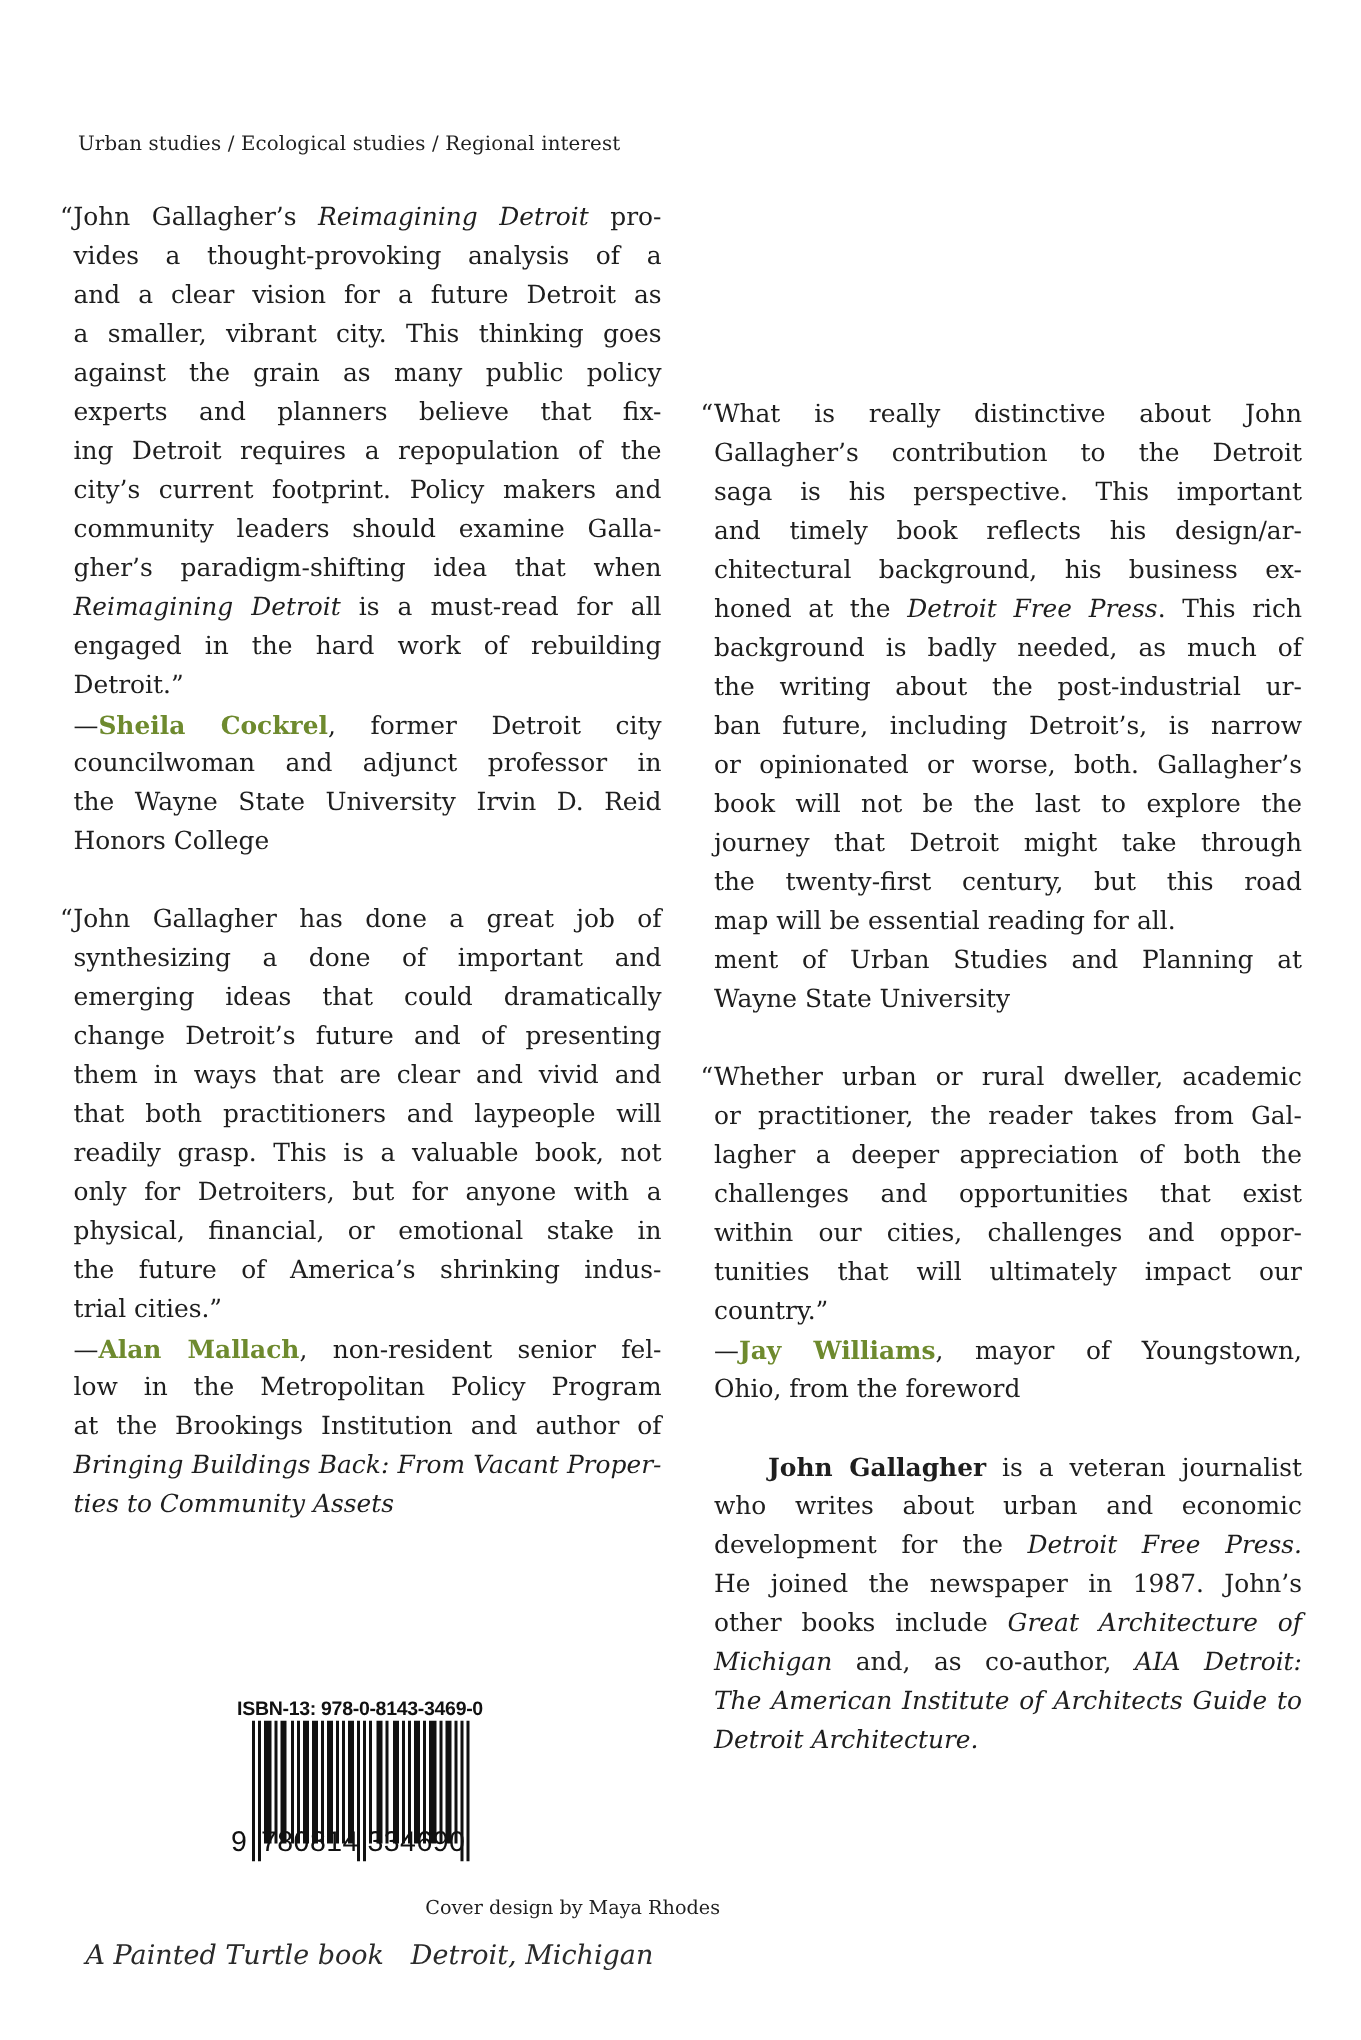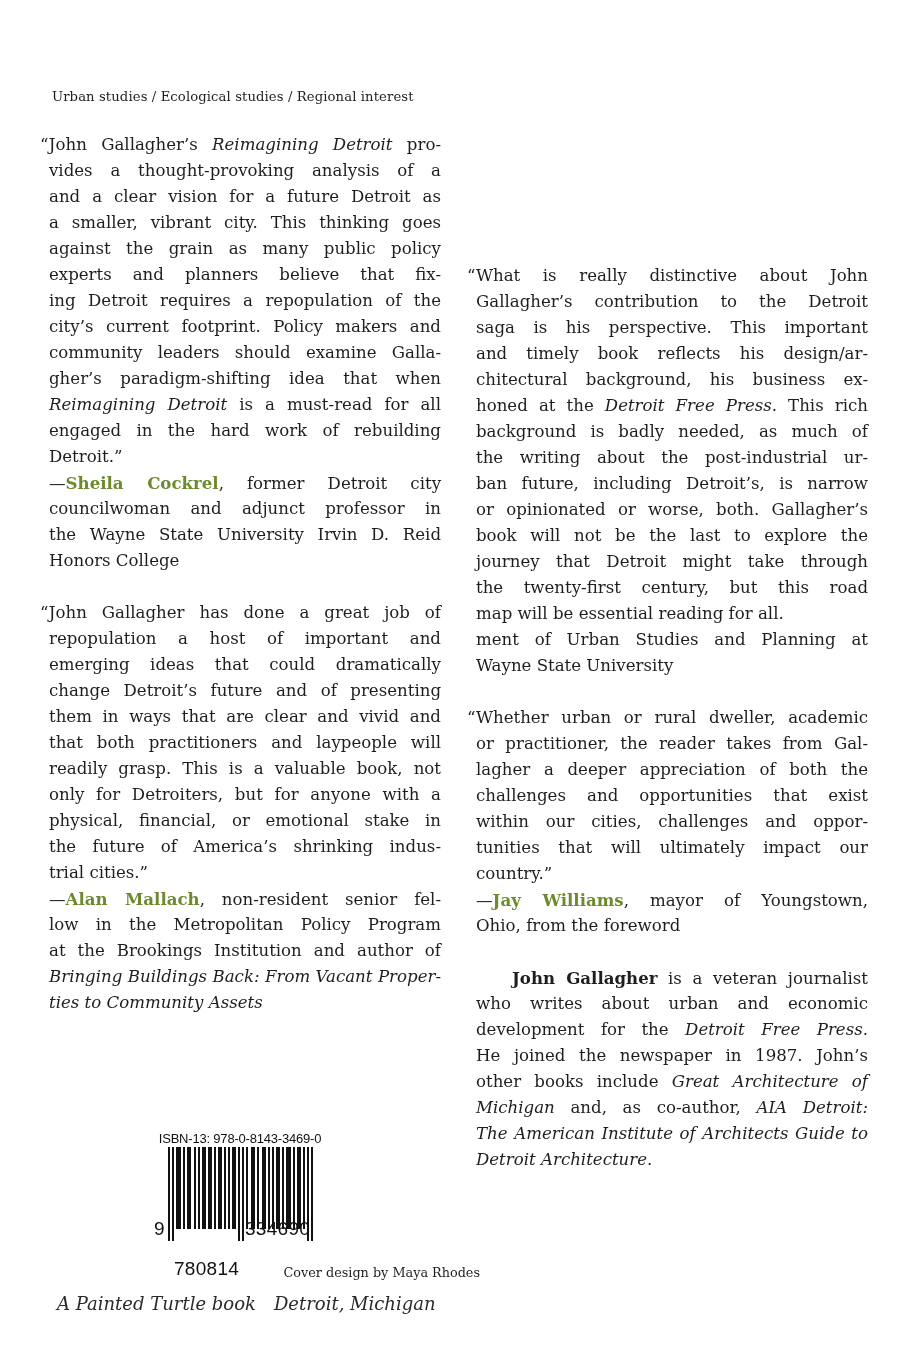--- a/index.html
+++ b/index.html
@@ -11,21 +11,21 @@
   .col-right{left:476px;}
   .line{display:block;height:26px;line-height:26px;font-size:16.6px;white-space:nowrap;
         text-align:justify;text-align-last:justify;}
   .line.last{text-align-last:left;}
   .line.hang{margin-left:-9px;width:calc(100% + 9px);}
   .line i{font-style:italic;}
   .name{color:#6e8a2e;font-weight:bold;}
   .bold{font-weight:bold;margin-left:36px;}
   .gap{height:26px;}
   .barcode-box{position:absolute;left:154px;top:1131px;width:172px;}
-  .isbn-top{font-family:"Liberation Sans",sans-serif;font-size:13px;font-weight:normal;color:#111;
+  .isbn-top{font-family:"Liberation Sans",sans-serif;font-size:13px;font-weight:bold;color:#111;
             text-align:center;letter-spacing:-0.2px;white-space:nowrap;}
   .bars{position:relative;height:94px;margin-top:1px;}
   .bars svg{display:block;}
   .credit{position:absolute;left:0;width:480px;text-align:right;top:1265px;font-size:12.8px;white-space:nowrap;}
   .imprint{position:absolute;left:57px;top:1293px;font-size:18px;font-style:italic;white-space:nowrap;color:#2a2a2a;}
 </style>
 </head>
 <body>
 
 <div class="category">Urban studies / Ecological studies / Regional interest</div>
@@ -48,21 +48,21 @@
     <span class="line last">Detroit.”</span>
     <span class="line"><span>—</span><span class="name">Sheila Cockrel</span><span>, former Detroit city</span></span>
     <span class="line">councilwoman and adjunct professor in</span>
     <span class="line">the Wayne State University Irvin D. Reid</span>
     <span class="line last">Honors College</span>
   </div>
   <div class="gap"></div>
 
   <div>
     <span class="line hang">“John Gallagher has done a great job of</span>
-    <span class="line">repopulation a host of important and</span>
+    <span class="line">synthesizing a done of important and</span>
     <span class="line">emerging ideas that could dramatically</span>
     <span class="line">change Detroit’s future and of presenting</span>
     <span class="line">them in ways that are clear and vivid and</span>
     <span class="line">that both practitioners and laypeople will</span>
     <span class="line">readily grasp. This is a valuable book, not</span>
     <span class="line">only for Detroiters, but for anyone with a</span>
     <span class="line">physical, financial, or emotional stake in</span>
     <span class="line">the future of America’s shrinking indus-</span>
     <span class="line last">trial cities.”</span>
     <span class="line"><span>—</span><span class="name">Alan Mallach</span><span>, non-resident senior fel-</span></span>
@@ -153,21 +153,21 @@
         <rect x="139" y="0" width="2" height="82"></rect>
         <rect x="143" y="0" width="4" height="82"></rect>
         <rect x="149" y="0" width="2" height="82"></rect>
         <rect x="153" y="0" width="2" height="94"></rect>
         <rect x="157" y="0" width="2" height="94"></rect>
       </g>
     </svg>
   </div>
   <div style="position:absolute;left:0;top:87px;width:172px;font-family:'Liberation Sans',sans-serif;font-size:19px;color:#111;white-space:nowrap;">
     <span style="position:absolute;left:0;">9</span>
-    <span style="position:absolute;left:20px;letter-spacing:0.3px;margin-top:40px;">780814</span>
+    <span style="position:absolute;left:20px;letter-spacing:0.3px;">780814</span>
     <span style="position:absolute;left:91px;letter-spacing:0.3px;">334690</span>
   </div>
 </div>
 
 <div class="credit">Cover design by Maya Rhodes</div>
 
 <div class="imprint">
   <span>A Painted Turtle book</span><span style="display:inline-block;width:18px;"></span><span>Detroit, Michigan</span>
 </div>
 

